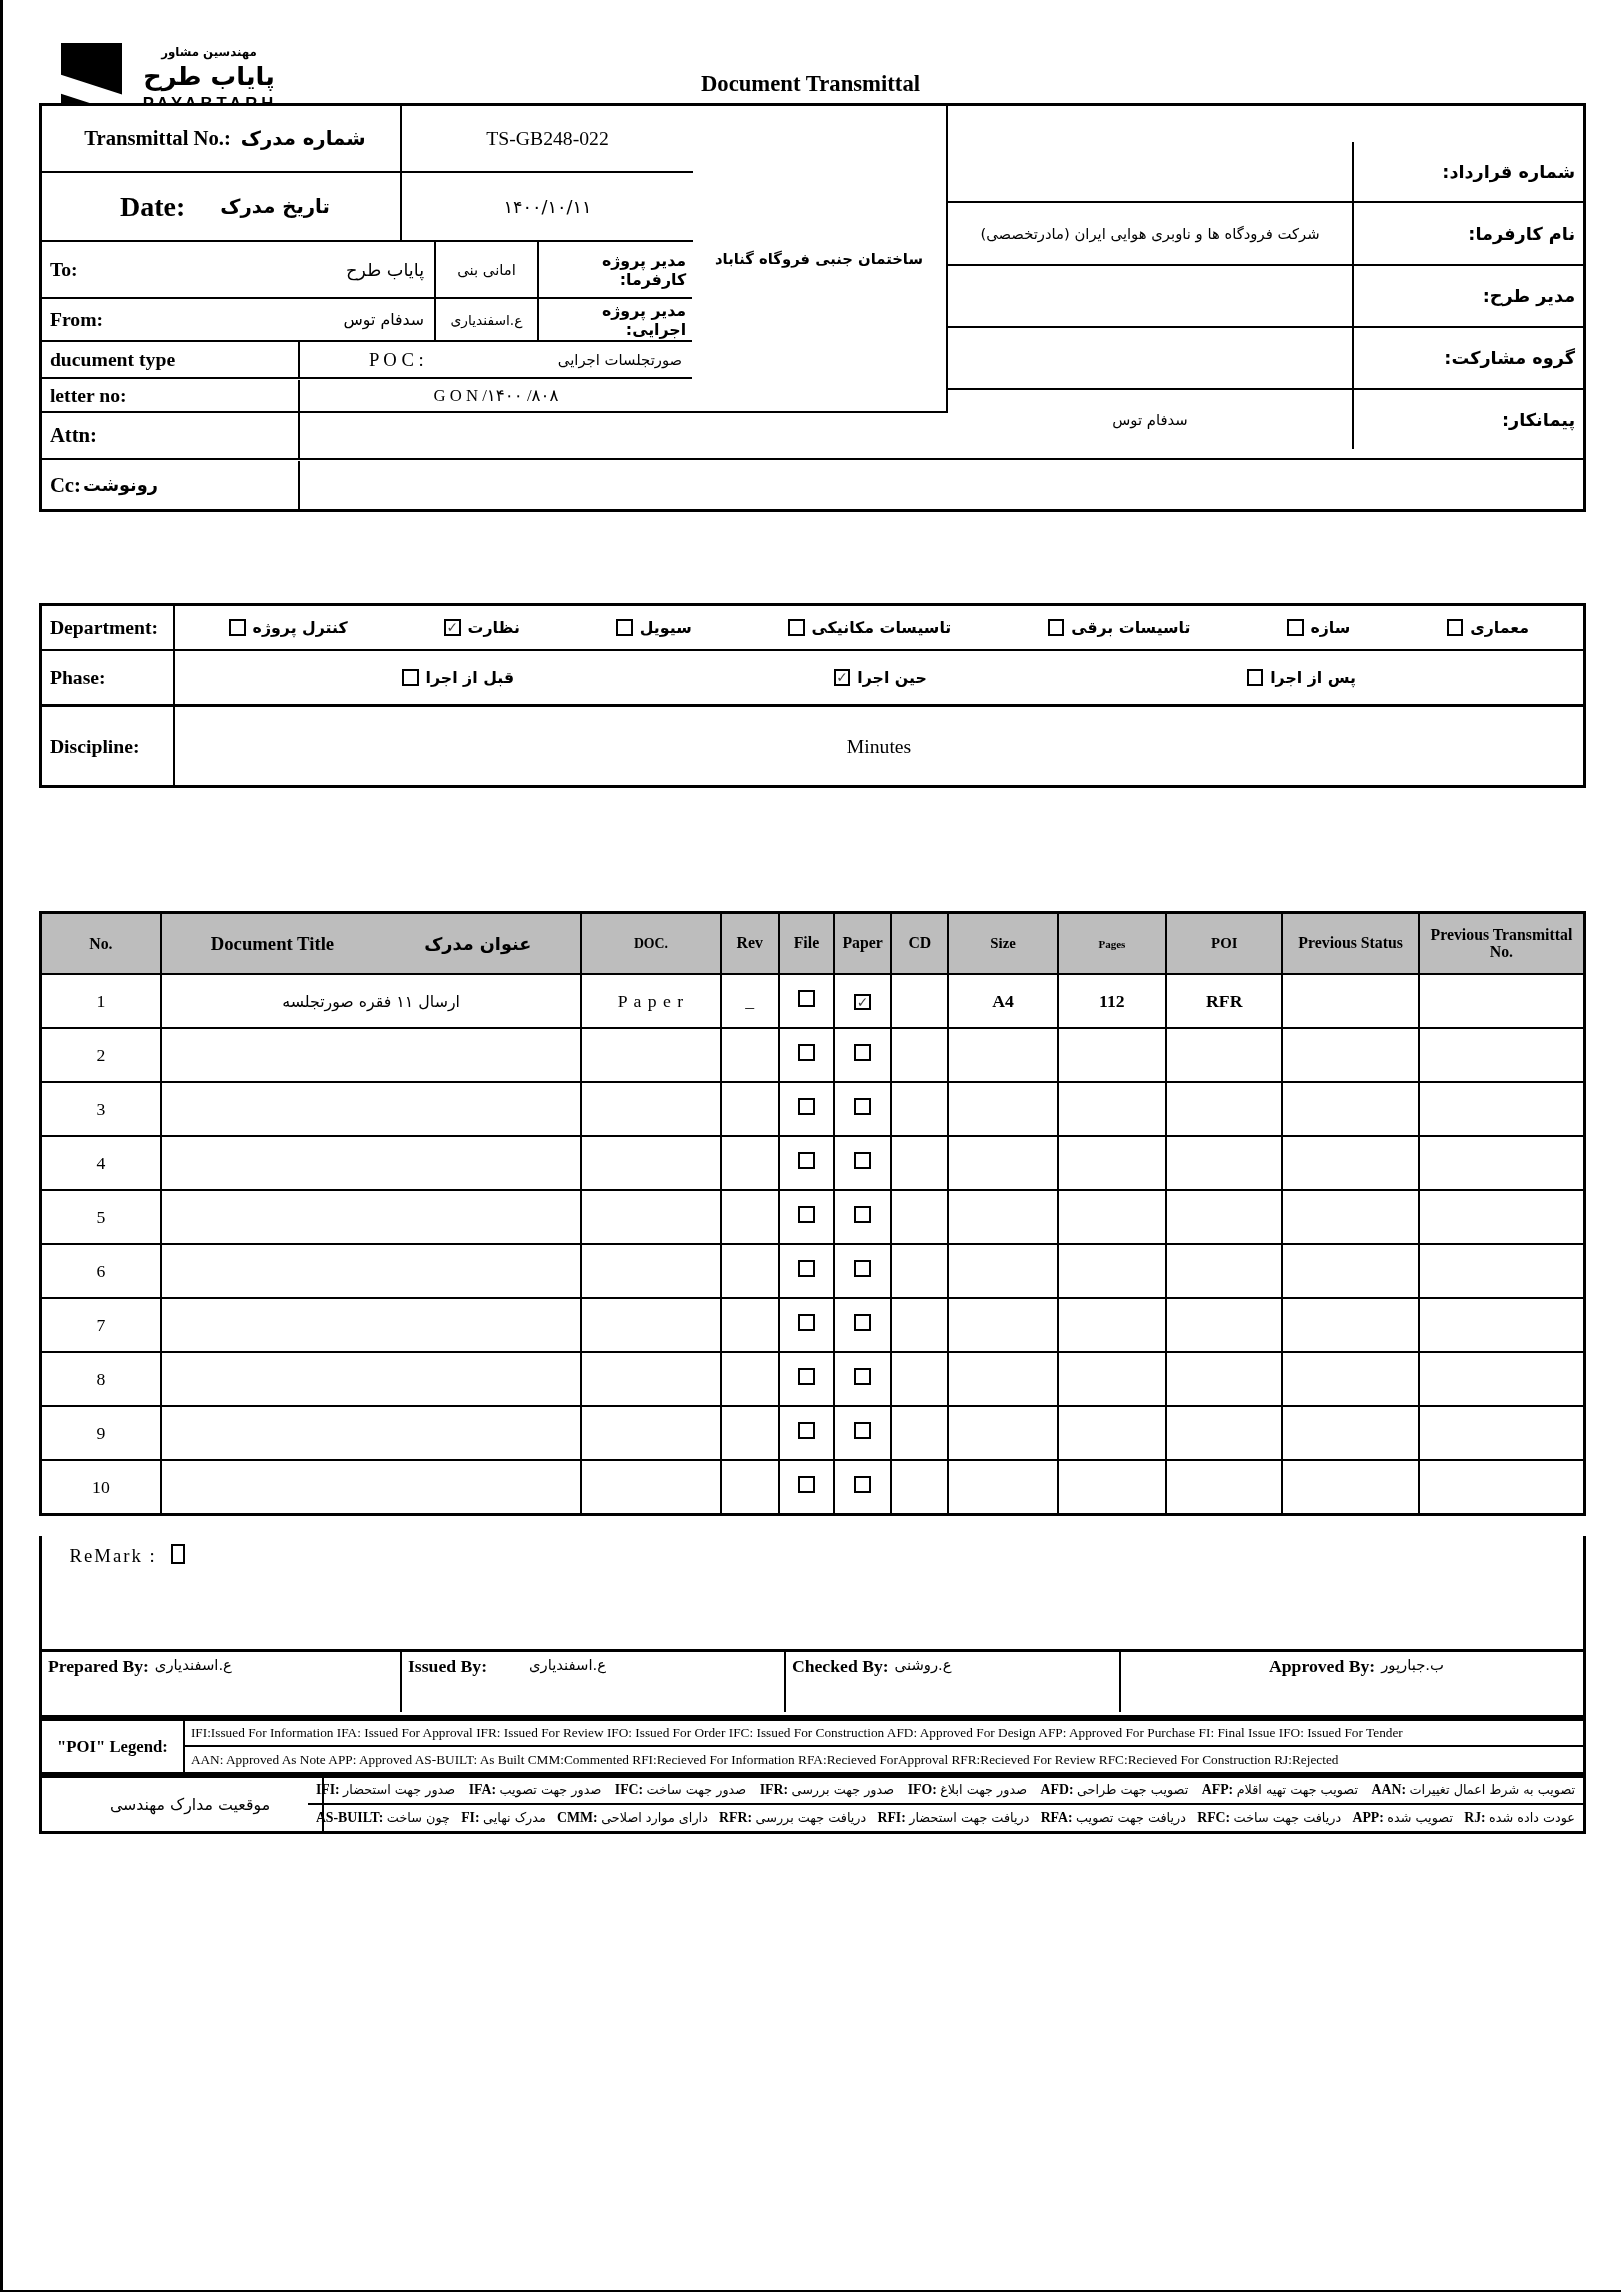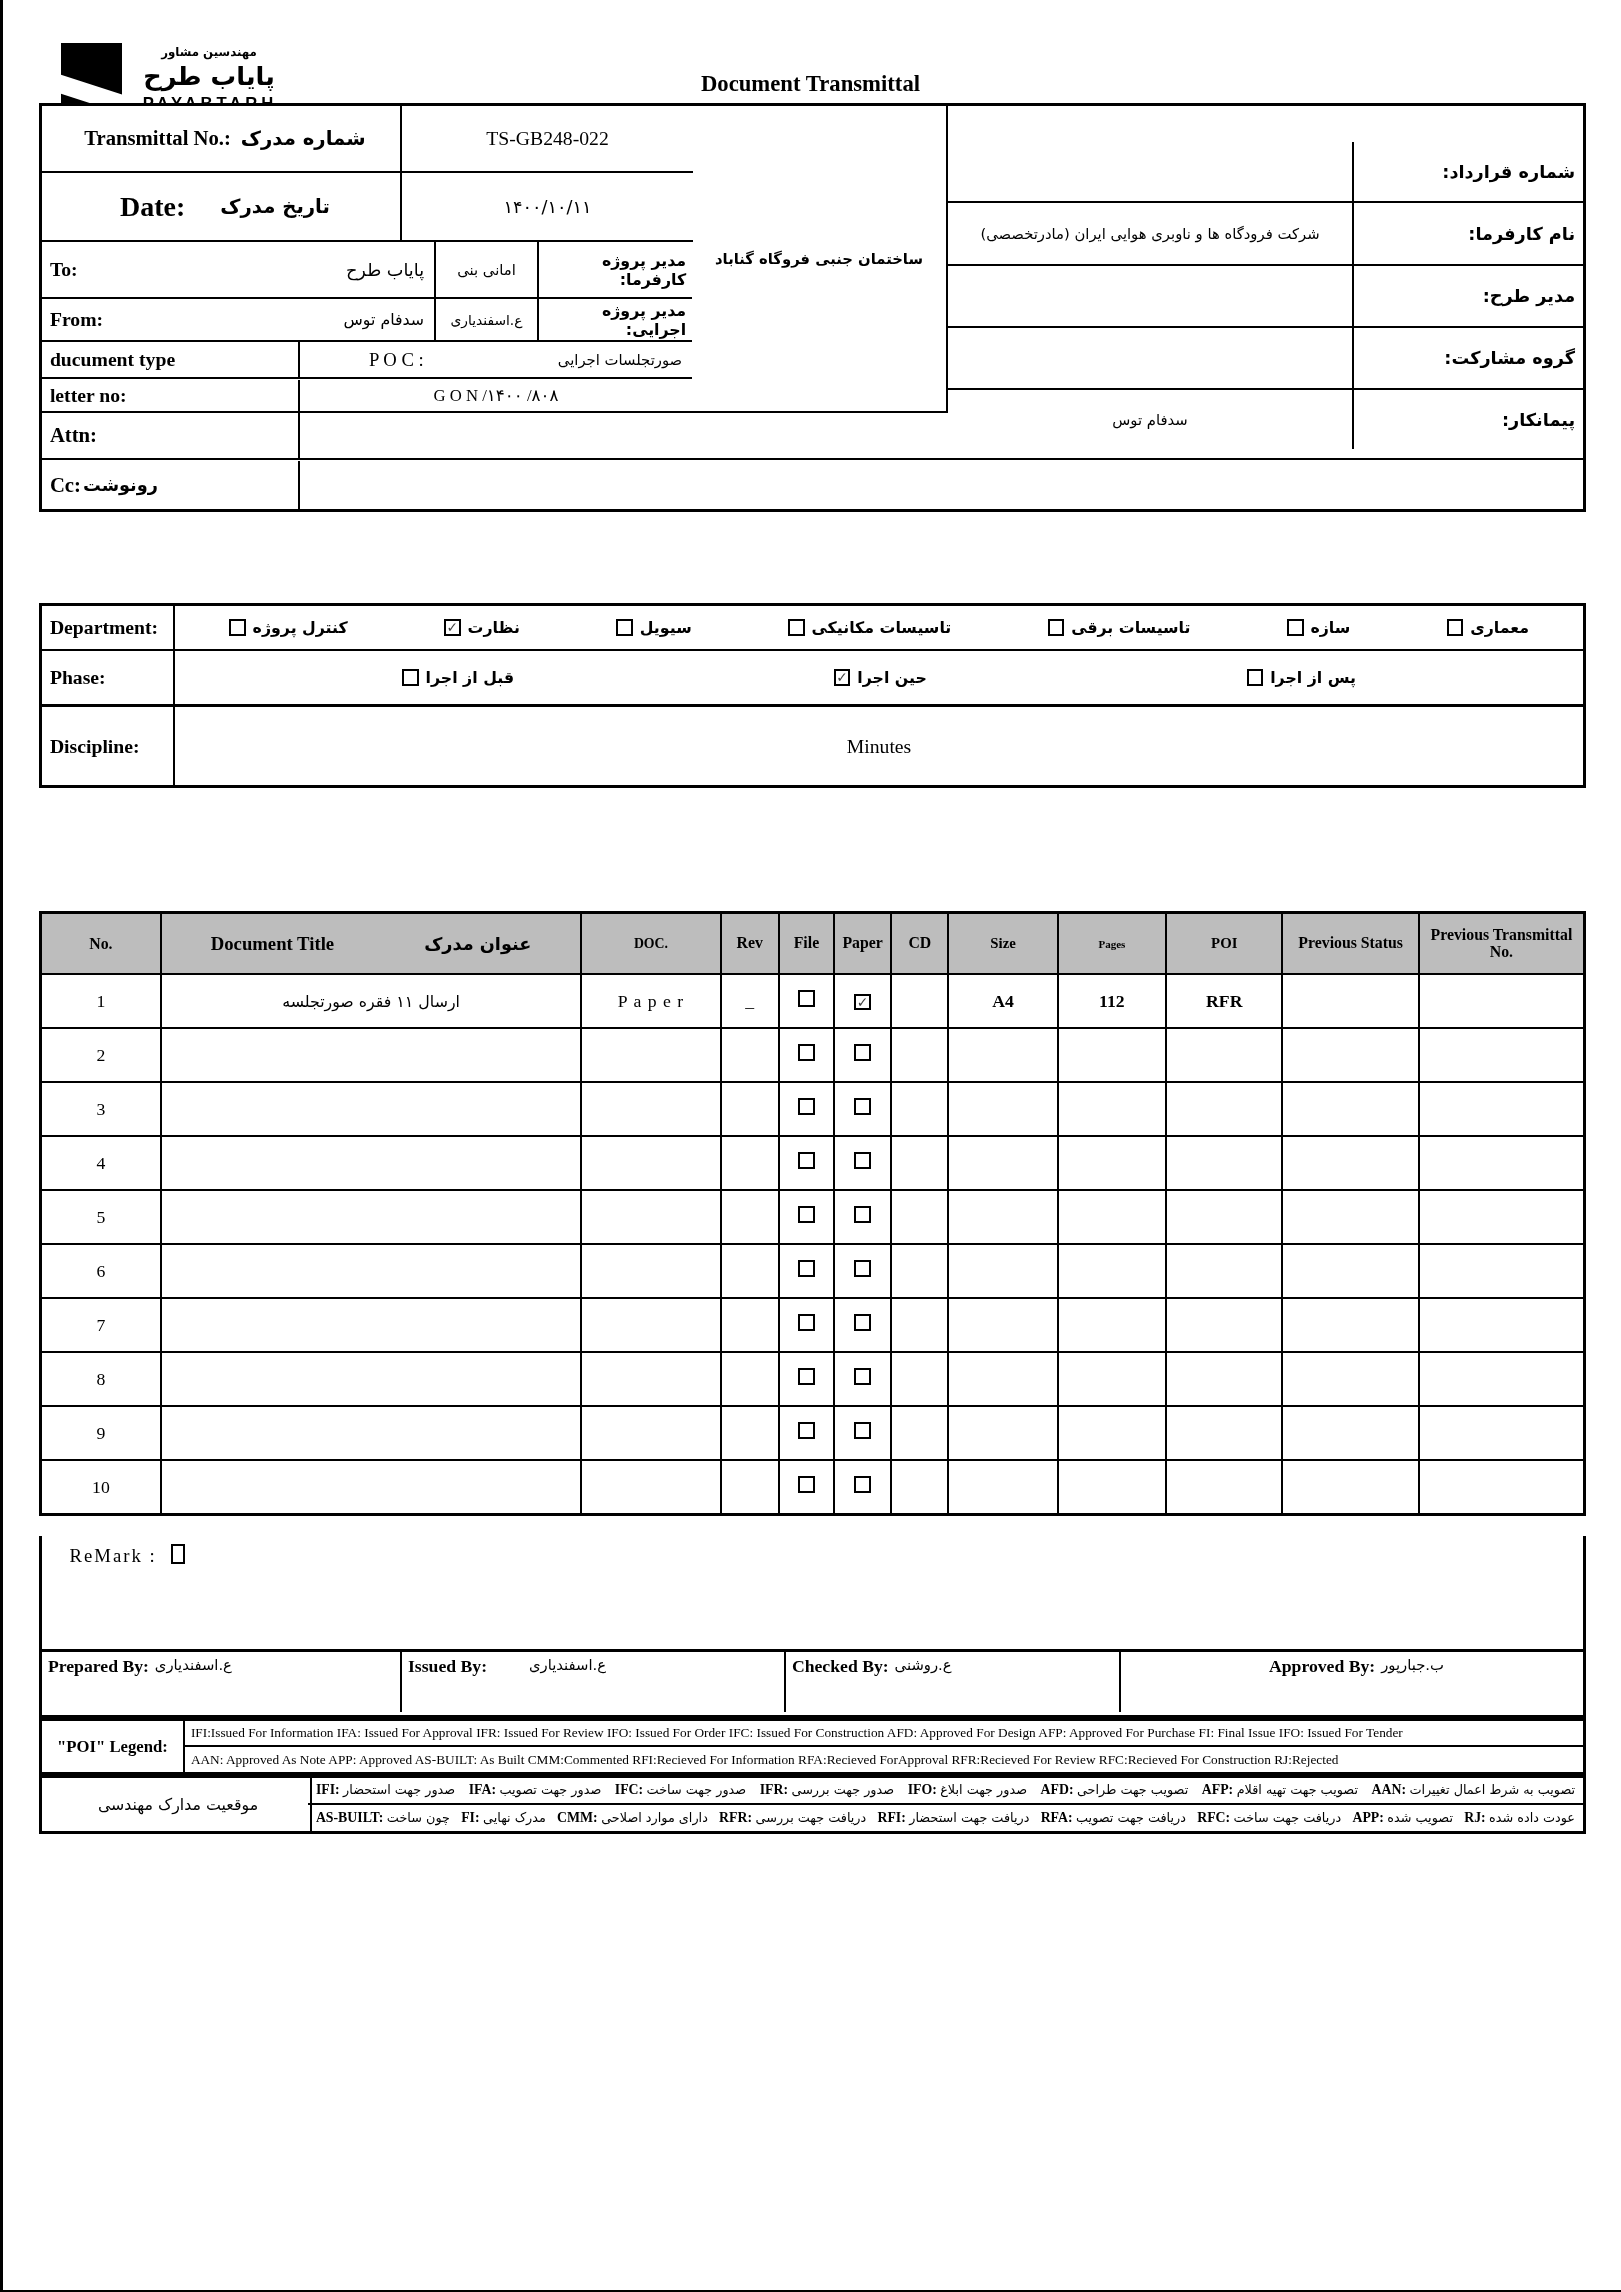--- a/index.html
+++ b/index.html
@@ -462,21 +462,21 @@
     </div>
     <div class="cell bB" style="left:143px;top:0;width:1398px;height:25.6px;padding:0 5.9px;">
       <span class="legend-line">IFI:Issued For Information  IFA: Issued For Approval  IFR: Issued For Review   IFO: Issued For Order  IFC: Issued For Construction AFD: Approved For Design AFP: Approved For Purchase  FI: Final Issue  IFO: Issued For Tender</span>
     </div>
     <div class="cell" style="left:143px;top:25.6px;width:1398px;height:25.6px;padding:0 5.9px;">
       <span class="legend-line">AAN: Approved As Note  APP: Approved  AS-BUILT: As Built CMM:Commented  RFI:Recieved For Information   RFA:Recieved ForApproval   RFR:Recieved For Review  RFC:Recieved For Construction  RJ:Rejected</span>
     </div>
   </div>
 
   <div class="abs frame" style="left:39px;top:1775px;width:1547px;height:59px;">
-    <div class="cell bR center" style="left:4px;top:0;width:266px;height:53px;">
+    <div class="cell bR center" style="left:16px;top:0;width:266px;height:53px;">
       <span class="fa" style="font-size:15.8px;">موقعیت مدارک مهندسی</span>
     </div>
     <div class="cell bB" style="left:266px;top:0;width:1275px;height:26.6px;justify-content:space-between;padding:0 7.9px;" id="fa-legend-1">
         <span class="lg-item"><b>IFI: </b><span class="fa">صدور جهت استحضار</span></span>
         <span class="lg-item"><b>IFA: </b><span class="fa">صدور جهت تصویب</span></span>
         <span class="lg-item"><b>IFC: </b><span class="fa">صدور جهت ساخت</span></span>
         <span class="lg-item"><b>IFR: </b><span class="fa">صدور جهت بررسی</span></span>
         <span class="lg-item"><b>IFO: </b><span class="fa">صدور جهت ابلاغ</span></span>
         <span class="lg-item"><b>AFD: </b><span class="fa">تصویب جهت طراحی</span></span>
         <span class="lg-item"><b>AFP: </b><span class="fa">تصویب جهت تهیه اقلام</span></span>

